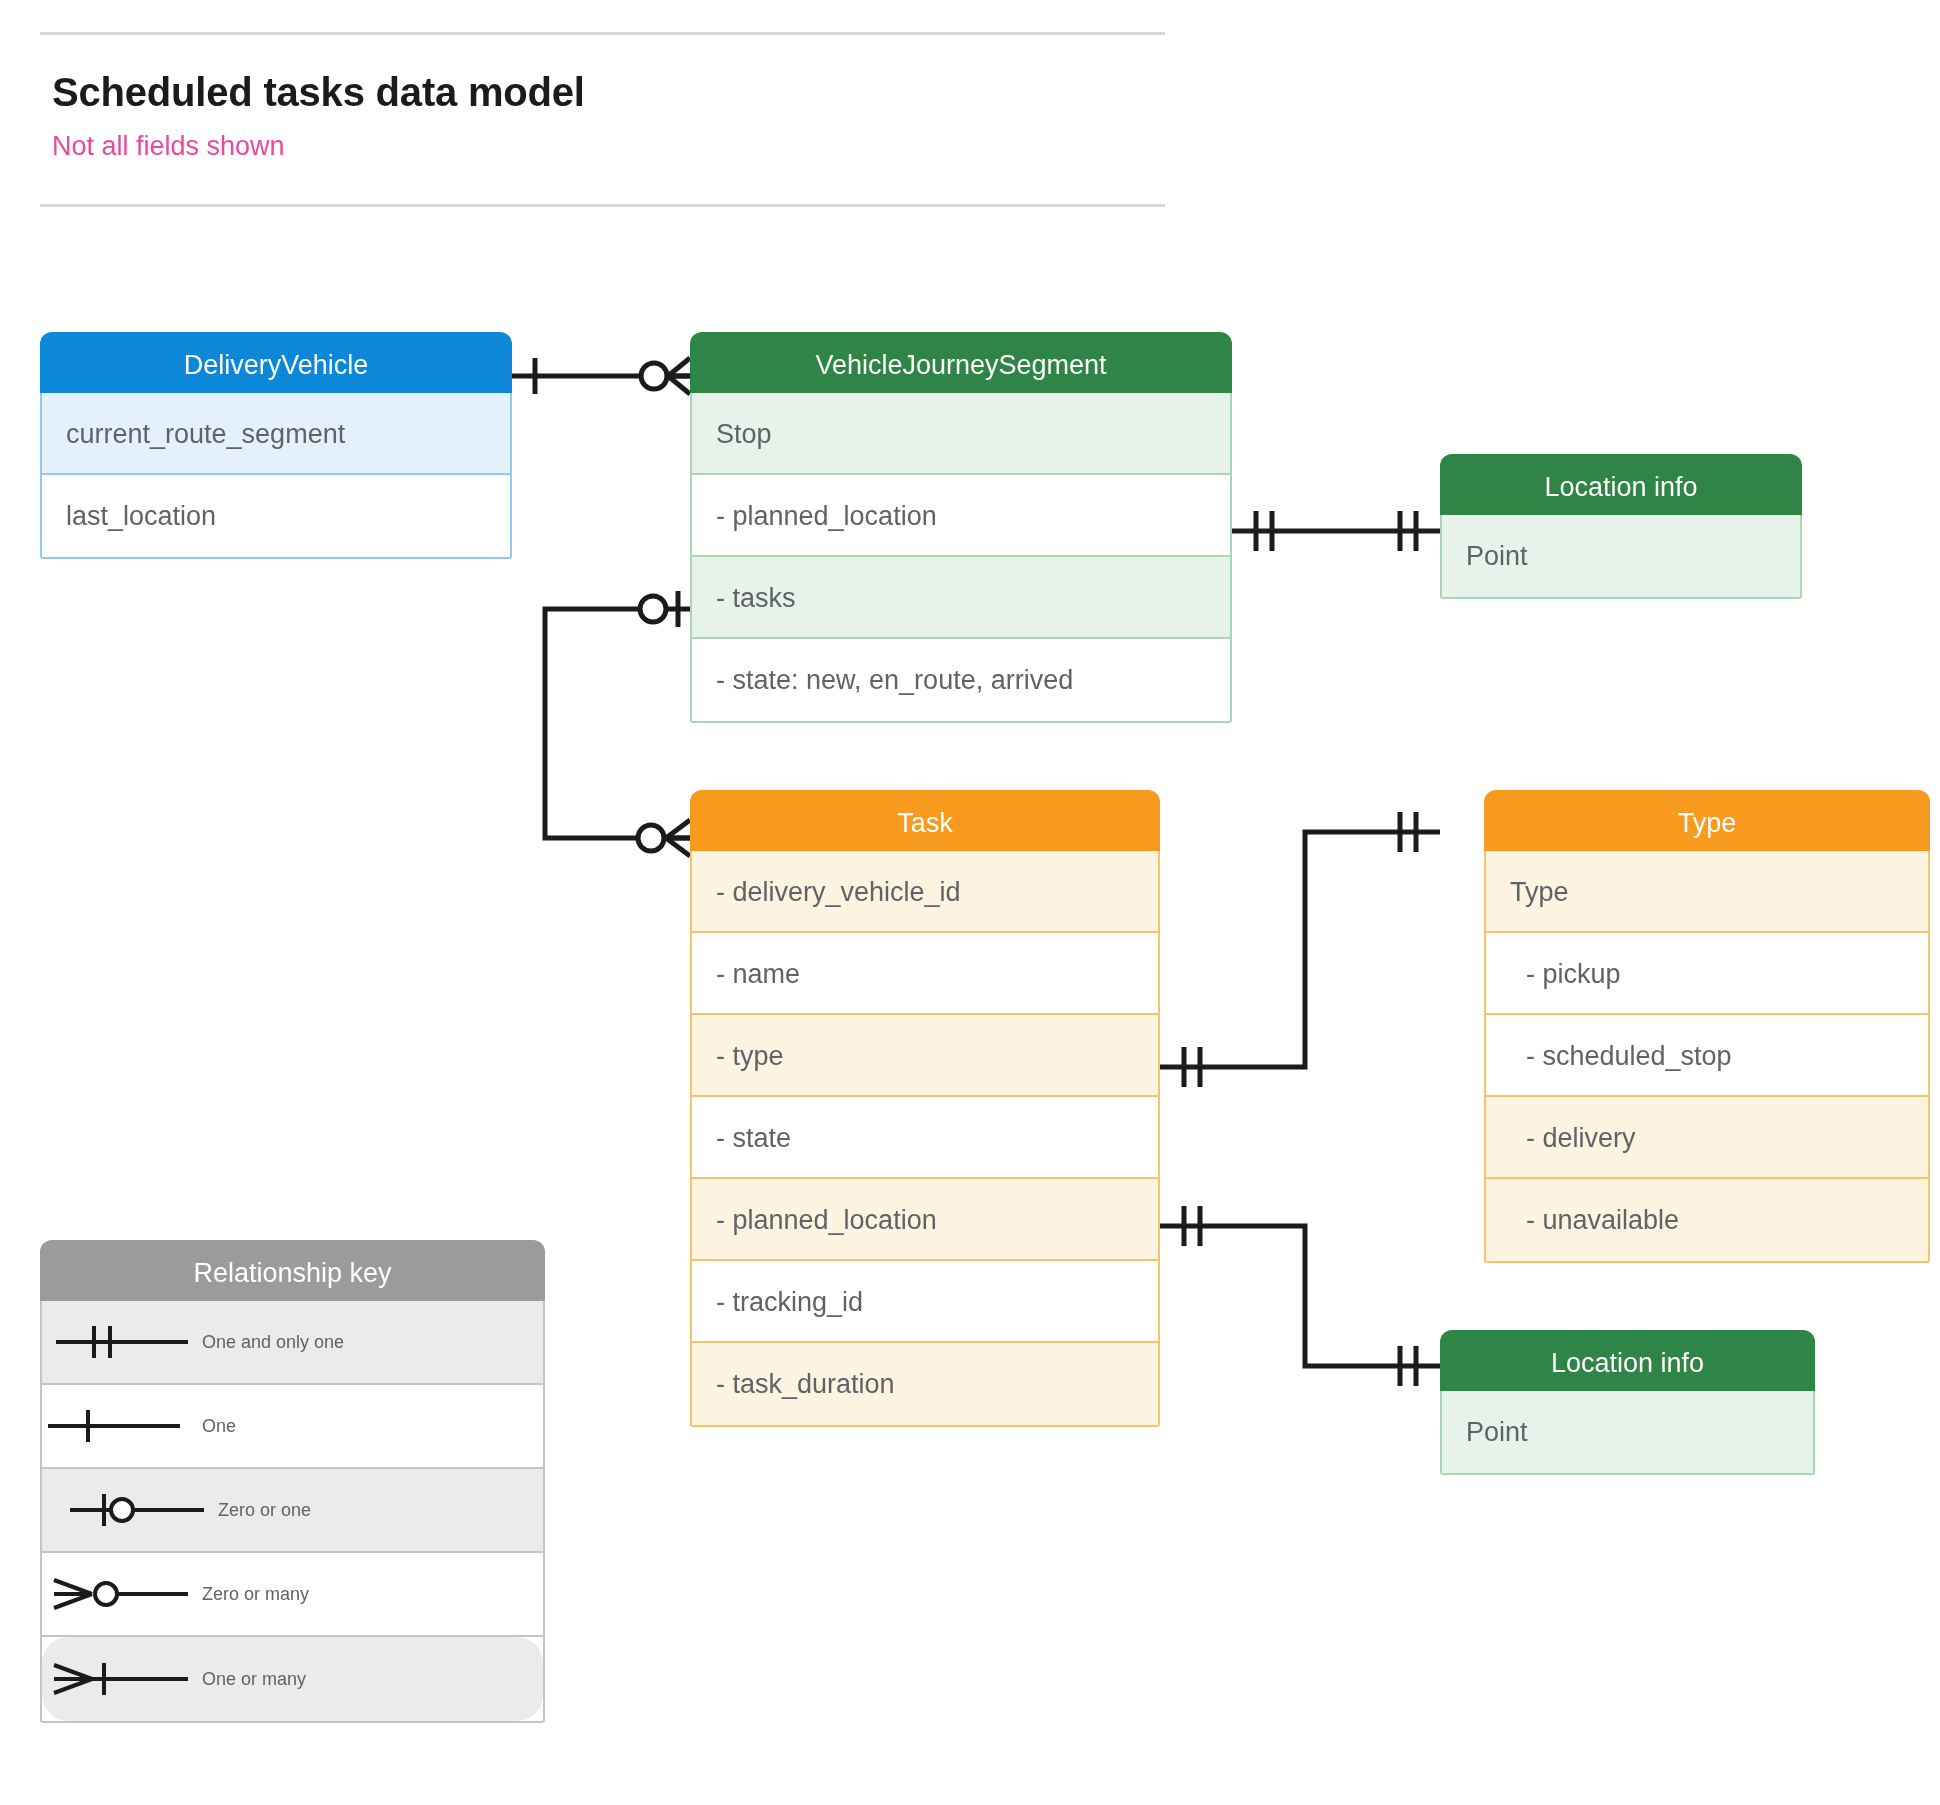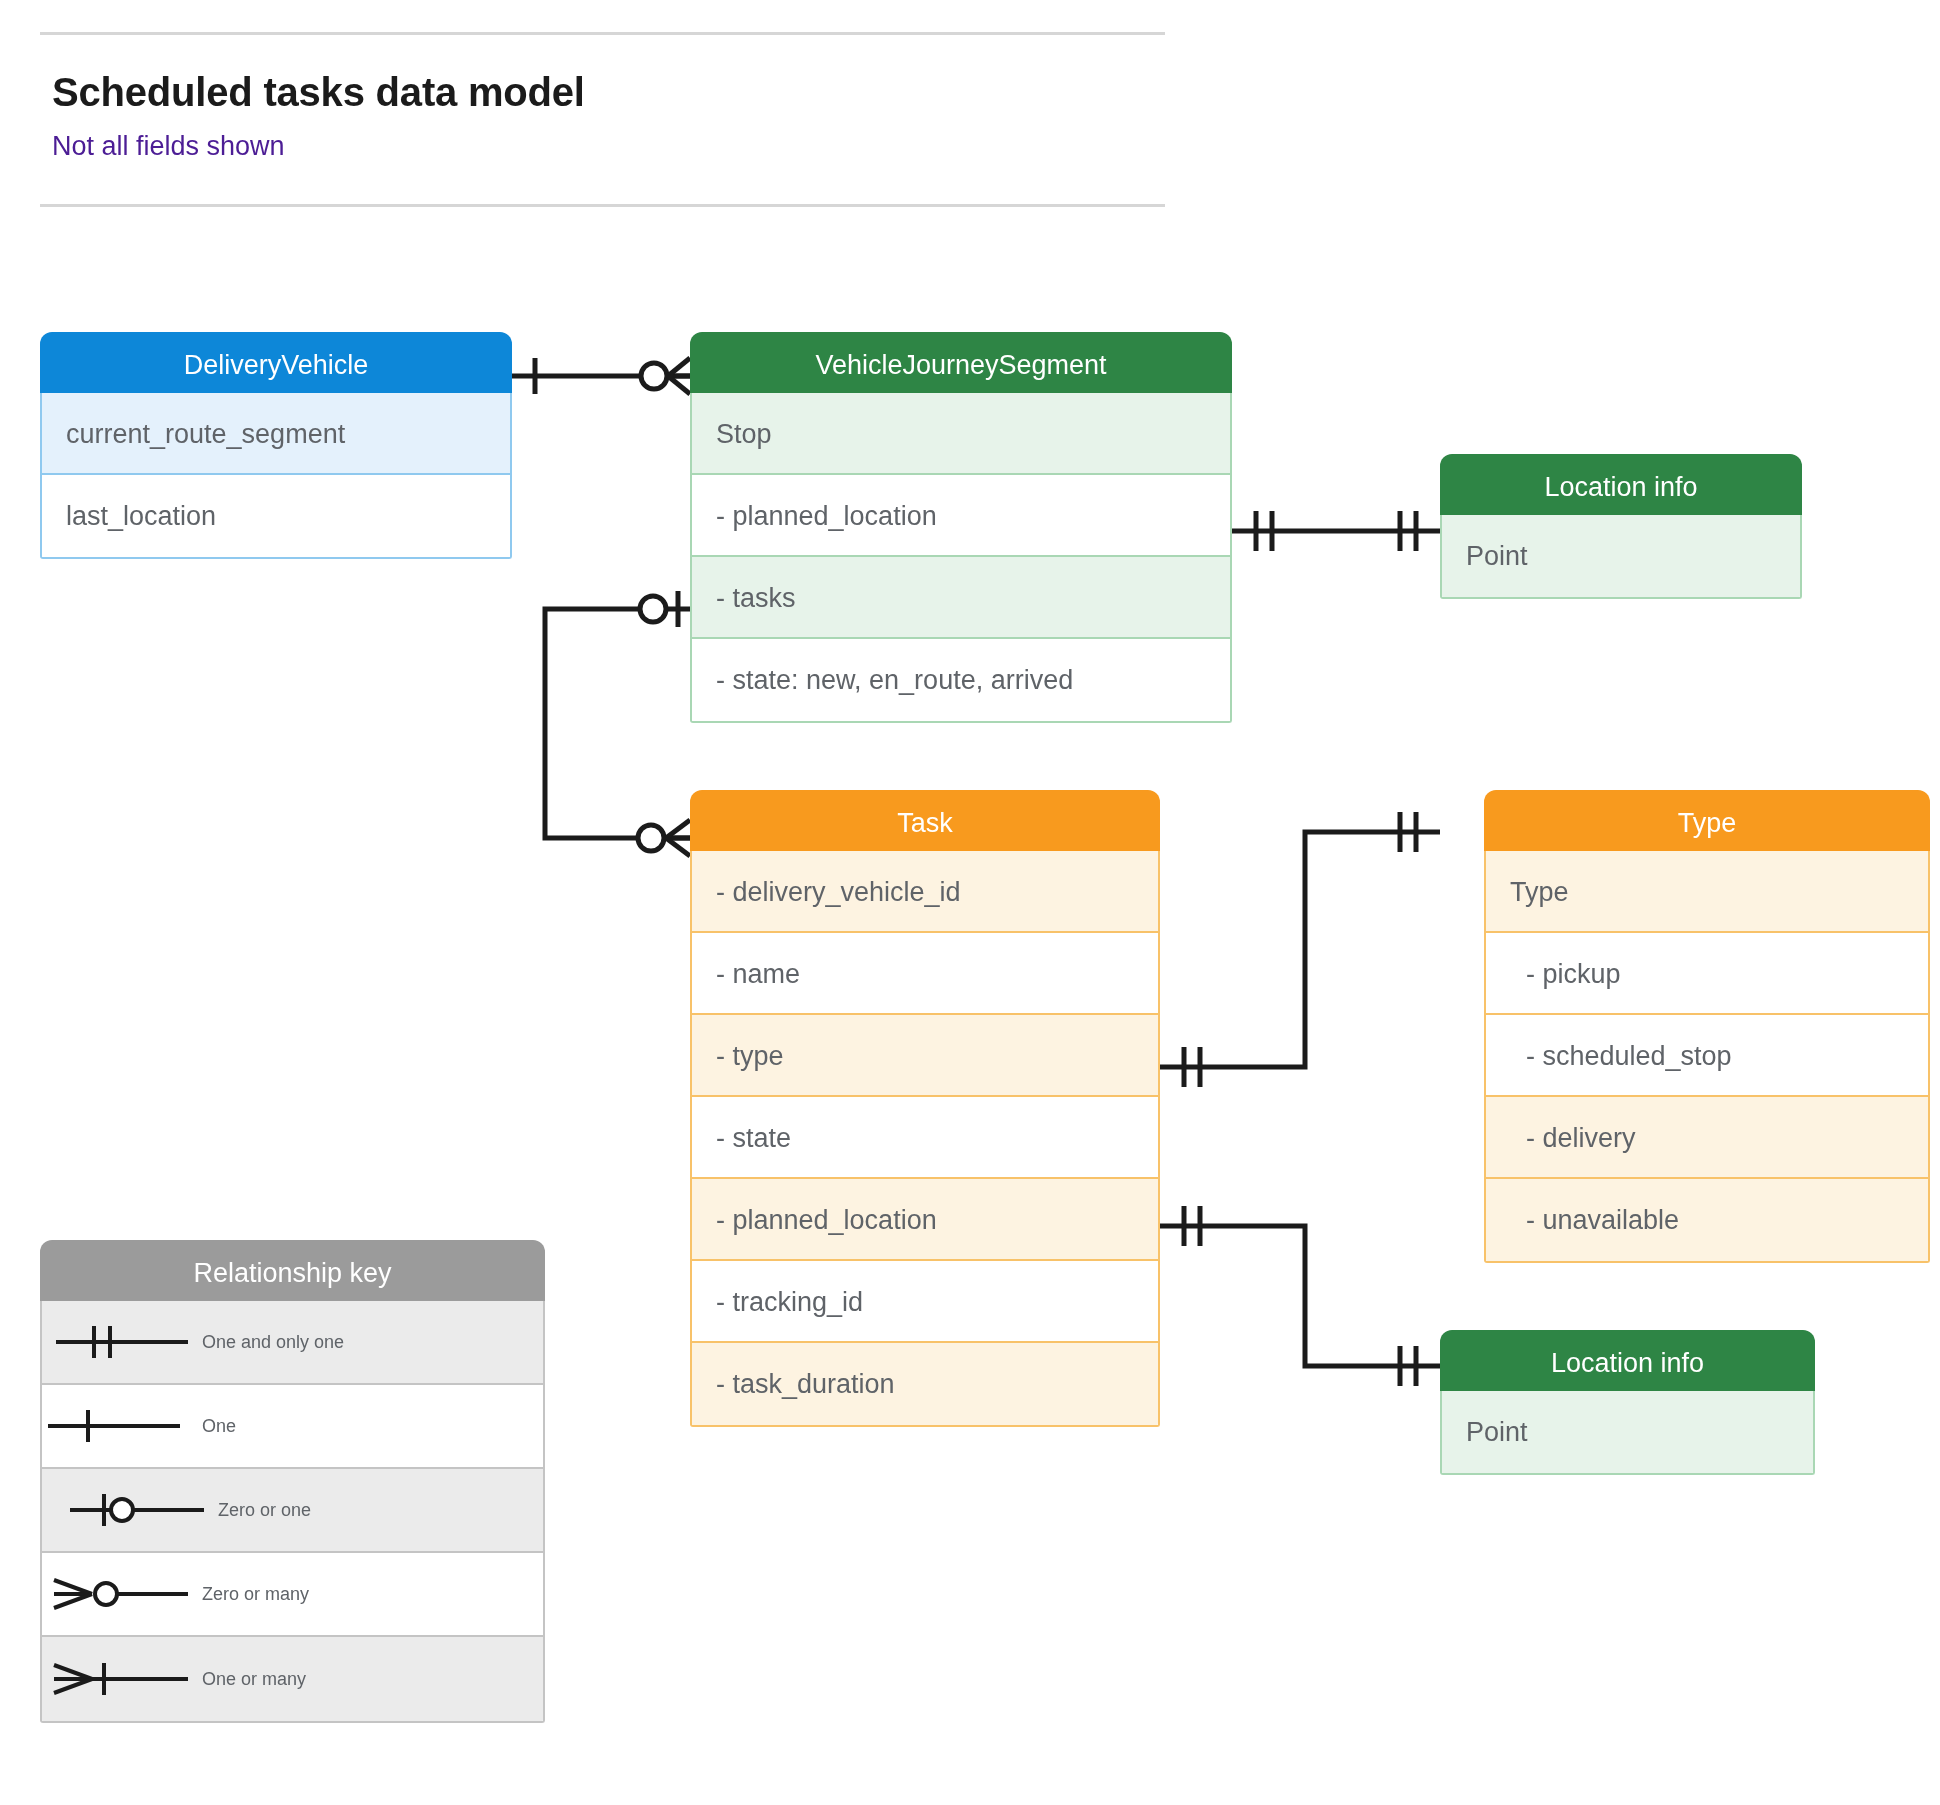--- a/index.html
+++ b/index.html
@@ -39,21 +39,21 @@
     color: #1b1b1b;
     letter-spacing: -0.2px;
     white-space: nowrap;
   }
   .doc-subtitle {
     position: absolute;
     left: 52px;
     top: 131px;
     font-size: 27px;
     font-weight: 400;
-    color: #4c1d95;
+    color: #ec4899;
     white-space: nowrap;
   }
 
   
   .entity {
     position: absolute;
     box-sizing: border-box;
   }
   .entity-header {
     box-sizing: border-box;
@@ -104,21 +104,21 @@
   .e-orange .entity-rows   { border: 2px solid #f8c269; border-top: none; }
   .e-orange .entity-row    { border-bottom: 2px solid #f8c269; }
   .e-orange .entity-row:last-child { border-bottom: none; }
   .e-orange .entity-row.alt   { background: #fdf3e1; }
   .e-orange .entity-row.plain { background: #ffffff; }
 
   
   .e-grey .entity-header { background: #9b9b9b; }
   .e-grey .entity-rows   { border: 2px solid #c4c4c4; border-top: none; }
   .e-grey .entity-row    { border-bottom: 2px solid #c4c4c4; }
-  .e-grey .entity-row:last-child { border-bottom: none; }
+  .e-grey .entity-row:last-child { border-bottom: none; border-radius: 26px; }
   .e-grey .entity-row.alt   { background: #ebebeb; }
   .e-grey .entity-row.plain { background: #ffffff; }
 
   
   .entity-row.indent { padding-left: 40px; }
 
   
   .legend-row {
     position: relative;
     display: flex;

